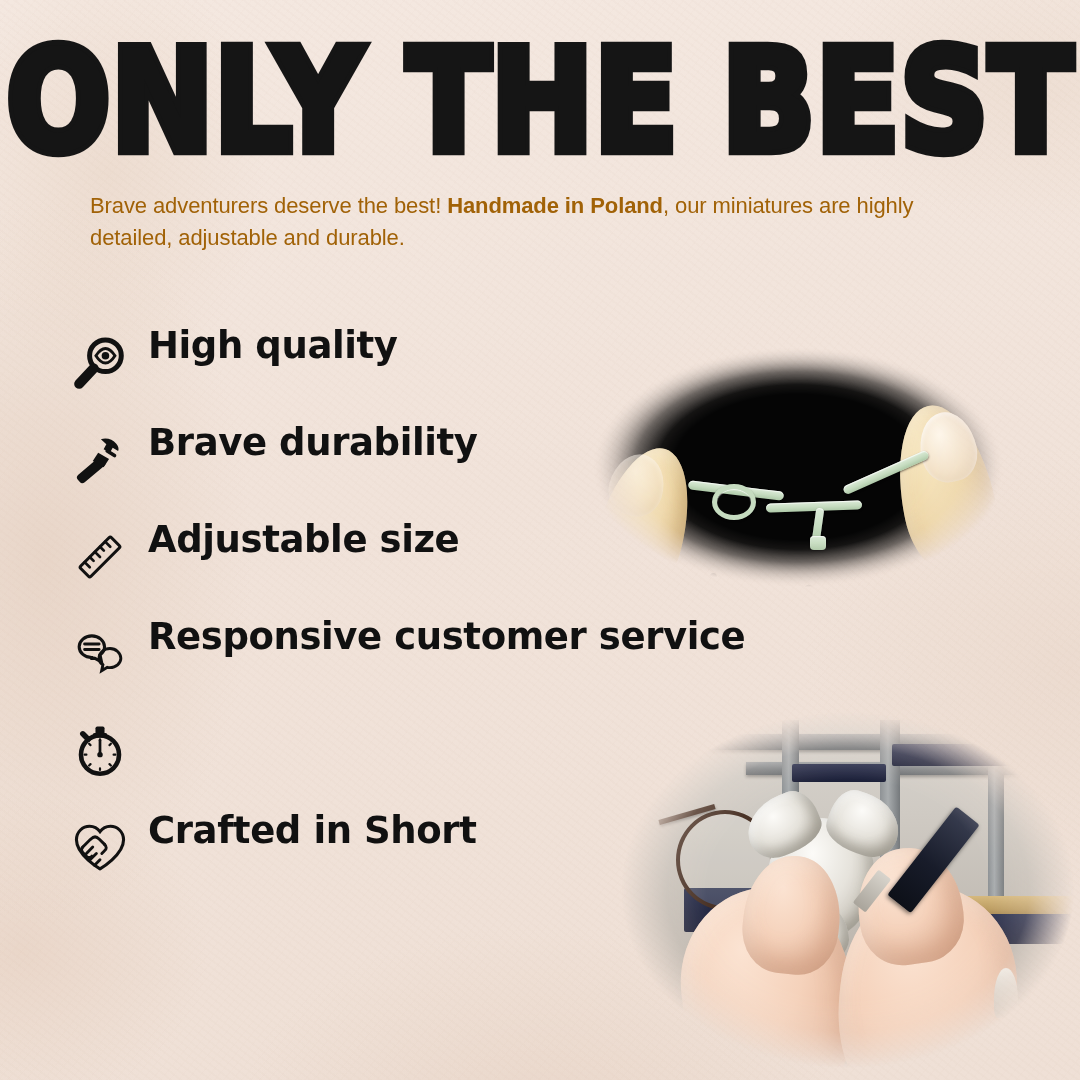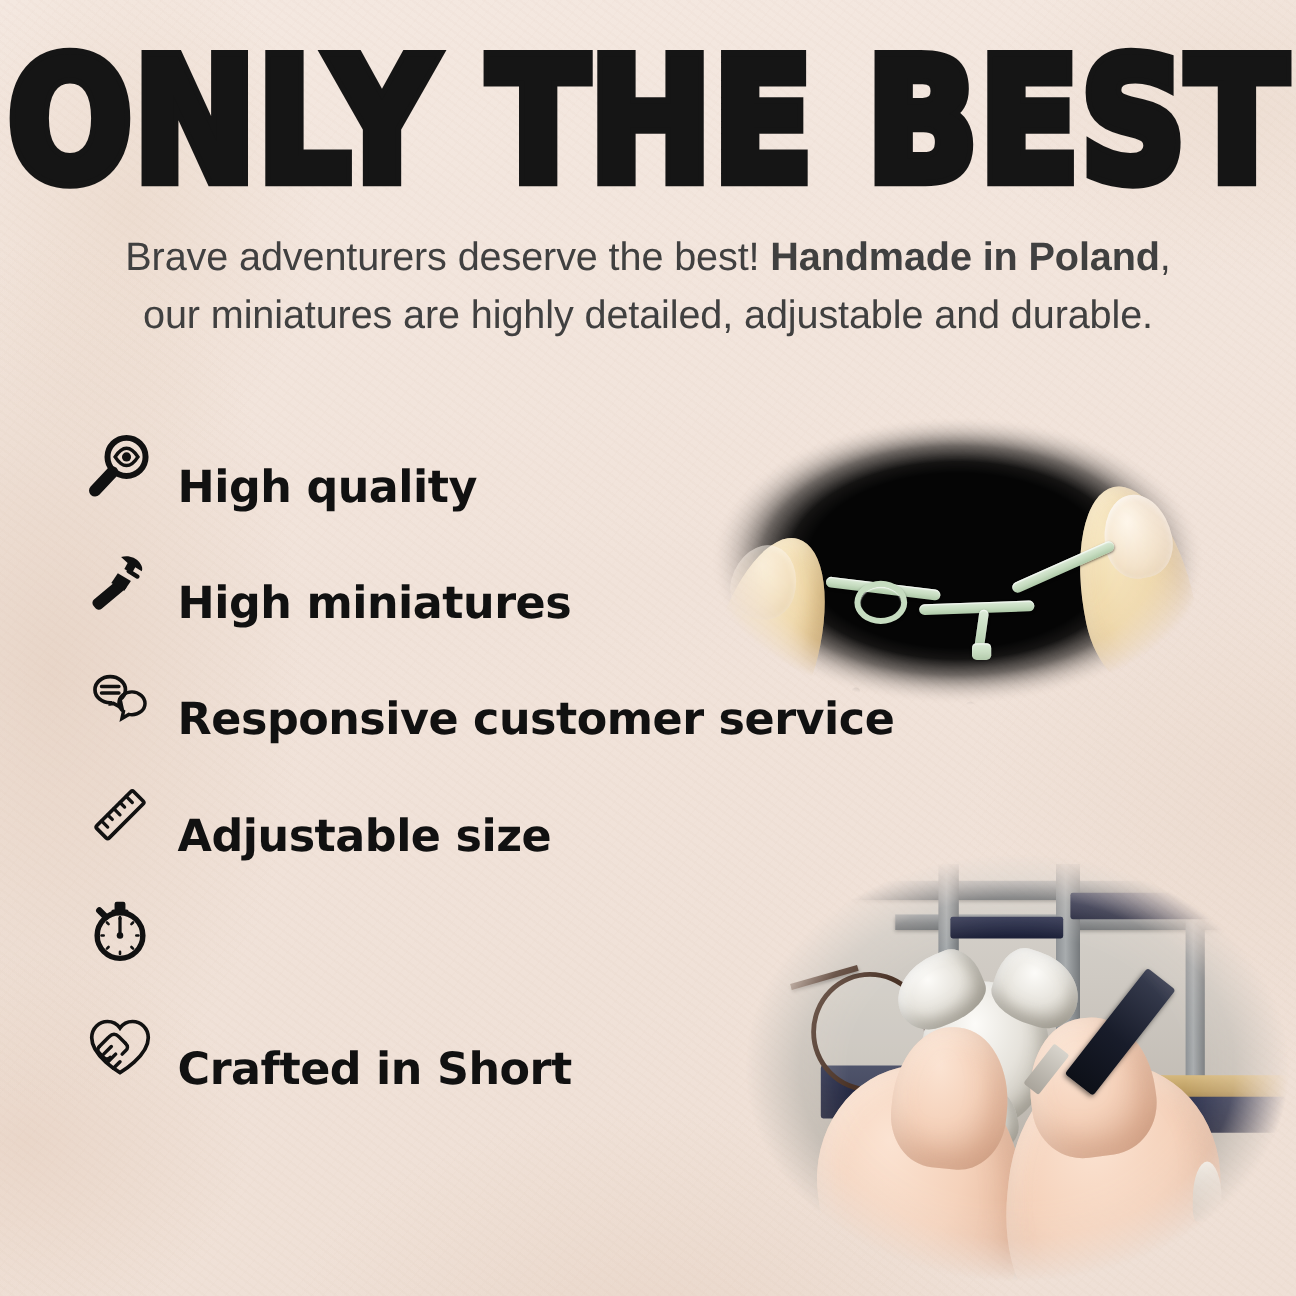--- a/index.html
+++ b/index.html
@@ -62,40 +62,39 @@
     transform: scaleY(1.16);
     transform-origin: 50% 40%;
   }
 
   
   .subtitle {
     position: absolute;
     left: 90px;
     right: 90px;
     top: 190px;
-    text-align: center;
-    color: #404040;
+    color: #a16207;
     font-family: "Liberation Sans", sans-serif;
-    font-size: 33px;
+    font-size: 22px;
     font-weight: 400;
     line-height: 1.45;
     letter-spacing: -0.1px;
   }
   .subtitle b { font-weight: 700; }
 
   
   .features {
     position: absolute;
     left: 64px;
     top: 327px;
     width: 740px;
   }
   .feature {
     display: flex;
-    align-items: flex-end;
+    align-items: flex-start;
     height: 97px;
   }
   .feat-icon {
     width: 72px;
     min-width: 72px;
     height: 72px;
     display: flex;
     align-items: center;
     justify-content: center;
   }
@@ -336,44 +335,44 @@
 
     <div class="feature">
       <span class="feat-icon">
         <svg width="58" height="58" viewBox="0 0 64 64" fill="none">
           <path d="M33 9c6-2 13 0 17 5 2.5 3 3 6 2 8l-6-3.5-3 5.5-7-4 3-5.5L33 9z" fill="#111"></path>
           <path d="M40 22 L48 27" stroke="#111" stroke-width="4" stroke-linecap="round"></path>
           <rect x="4" y="38" width="36" height="11" rx="4" fill="#111" transform="rotate(-40 22 43)"></rect>
           <path d="M30 24 L42 31 L36 40 L24 33 Z" fill="#111"></path>
         </svg>
       </span>
-      <span class="feat-label">High miniatures</span>
-    </div>
-
-    <div class="feature">
-      <span class="feat-icon">
-        <svg width="58" height="58" viewBox="0 0 64 64" fill="none">
-          <path d="M37 37c6.5 0 12-4.6 12-10.3S43.5 16 37 16s-12 4.6-12 10.3c0 3 1.6 5.8 4.2 7.6l-1.4 6.6 6.3-3.8c.9.2 1.9.3 2.9.3z" stroke="#111" stroke-width="3.2" fill="none" transform="translate(6,10)"></path>
-          <path d="M23 36c-7.7 0-14-5.4-14-12S15.3 12 23 12s14 5.4 14 12c0 3.6-1.9 6.8-5 9l1.7 7.8L26 36.6c-1 .2-2 .4-3 .4z" stroke="#111" stroke-width="3.4" fill="none"></path>
-          <path d="M15 21h16 M15 27h16" stroke="#111" stroke-width="3.2" stroke-linecap="round"></path>
-        </svg>
-      </span>
-      <span class="feat-label">Responsive customer service</span>
+      <span class="feat-label">Brave durability</span>
     </div>
 
     <div class="feature">
       <span class="feat-icon">
         <svg width="58" height="58" viewBox="0 0 64 64" fill="none">
           <g transform="rotate(-45 32 32)">
             <rect x="8" y="24" width="48" height="16" rx="2" stroke="#111" stroke-width="3.4" fill="none"></rect>
             <path d="M16 24v8 M24 24v6 M32 24v8 M40 24v6 M48 24v8" stroke="#111" stroke-width="3" stroke-linecap="round"></path>
           </g>
         </svg>
       </span>
       <span class="feat-label">Adjustable size</span>
+    </div>
+
+    <div class="feature">
+      <span class="feat-icon">
+        <svg width="58" height="58" viewBox="0 0 64 64" fill="none">
+          <path d="M37 37c6.5 0 12-4.6 12-10.3S43.5 16 37 16s-12 4.6-12 10.3c0 3 1.6 5.8 4.2 7.6l-1.4 6.6 6.3-3.8c.9.2 1.9.3 2.9.3z" stroke="#111" stroke-width="3.2" fill="none" transform="translate(6,10)"></path>
+          <path d="M23 36c-7.7 0-14-5.4-14-12S15.3 12 23 12s14 5.4 14 12c0 3.6-1.9 6.8-5 9l1.7 7.8L26 36.6c-1 .2-2 .4-3 .4z" stroke="#111" stroke-width="3.4" fill="none"></path>
+          <path d="M15 21h16 M15 27h16" stroke="#111" stroke-width="3.2" stroke-linecap="round"></path>
+        </svg>
+      </span>
+      <span class="feat-label">Responsive customer service</span>
     </div>
 
     <div class="feature">
       <span class="feat-icon">
         <svg width="58" height="58" viewBox="0 0 64 64" fill="none">
           <circle cx="32" cy="36" r="21" stroke="#111" stroke-width="5"></circle>
           <rect x="27" y="5" width="10" height="9" rx="2" fill="#111"></rect>
           <rect x="24" y="12" width="16" height="5" rx="2" fill="#111"></rect>
           <path d="M13 13 L19 19" stroke="#111" stroke-width="6" stroke-linecap="round"></path>
           <path d="M32 36 V20" stroke="#111" stroke-width="3" stroke-linecap="round"></path>

